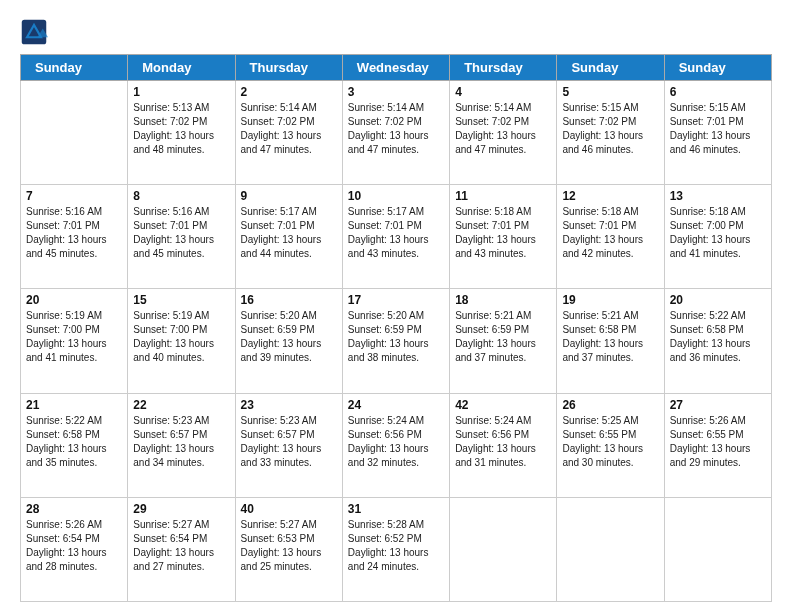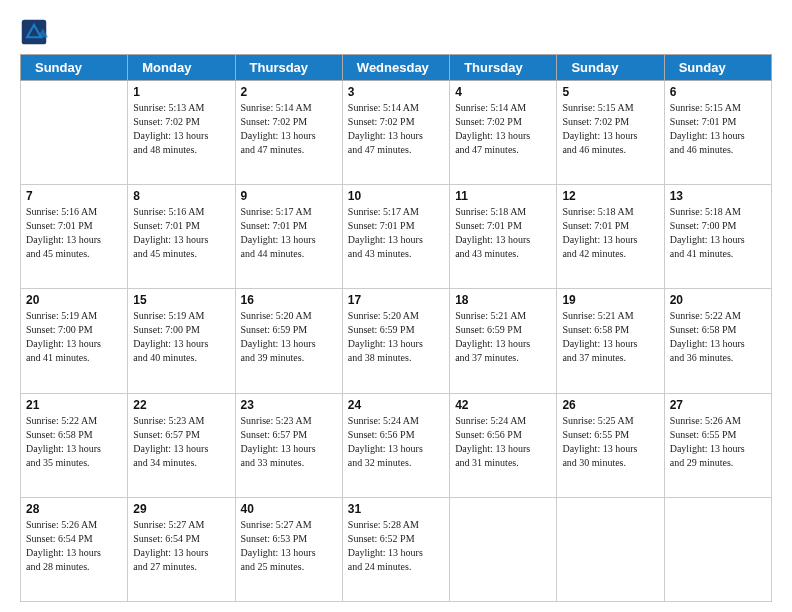--- a/index.html
+++ b/index.html
@@ -86,21 +86,20 @@
     .day-num {
       font-size: 12px;
       font-weight: bold;
       color: #111;
       margin-bottom: 2px;
     }
     .cell-text {
       font-size: 10px;
       line-height: 1.4;
       color: #222;
-      font-family: Liberation Serif, serif;
     }
     .empty-cell {
       background: #f9f9f9;
     }
   </style>
 </head>
 <body>
 
 <div class="page">
   <div class="header">

